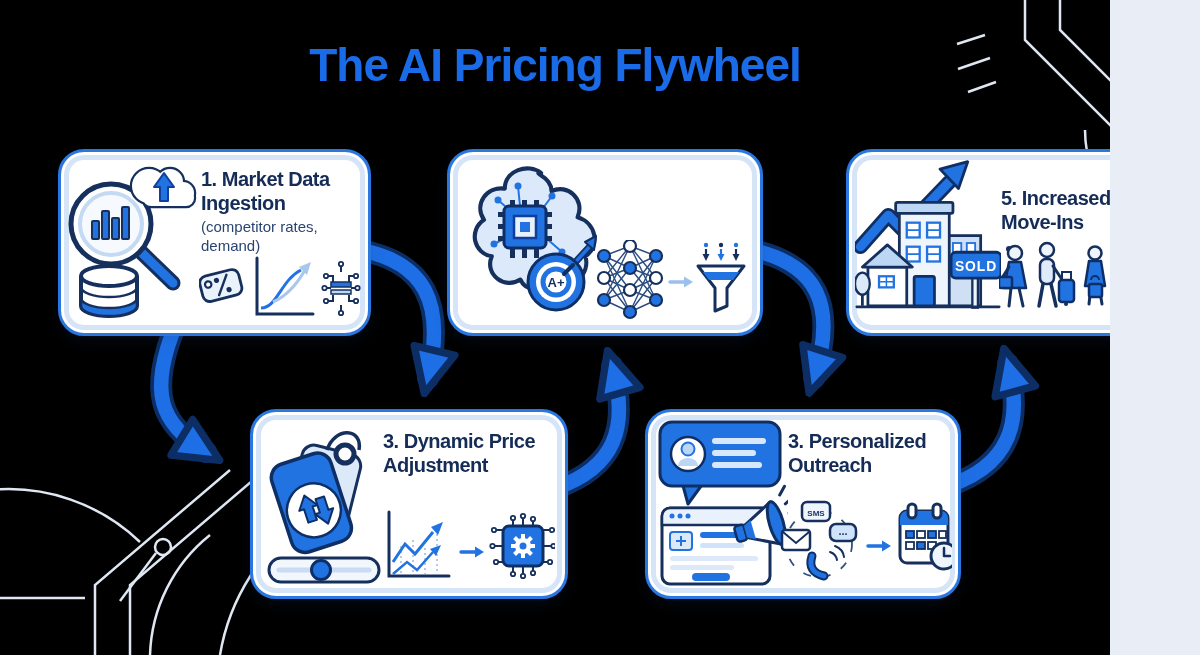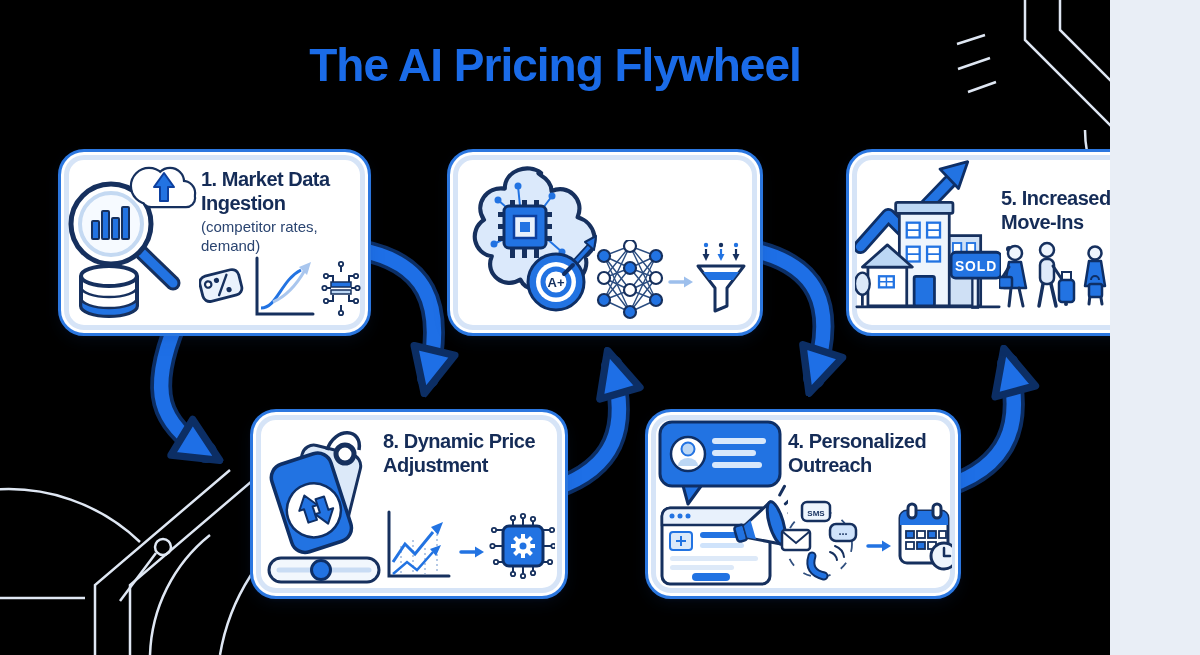--- a/index.html
+++ b/index.html
@@ -354,21 +354,21 @@
         </g>
         <circle cx="82" cy="36" r="9" fill="#ffffff" stroke="#16305e" stroke-width="5"></circle>
       </g>
       <g>
         <rect x="6" y="140" width="110" height="24" rx="12" fill="#f2f7fd" stroke="#16305e" stroke-width="3"></rect>
         <line x1="16" y1="152" x2="106" y2="152" stroke="#c9dcf4" stroke-width="5" stroke-linecap="round"></line>
         <circle cx="58" cy="152" r="9.5" fill="#2273e2" stroke="#0e2f66" stroke-width="3"></circle>
       </g>
     </svg>
     <div class="txt" style="left:130px;top:18px;width:174px">
-      <div class="step-title">8. Dynamic Price
+      <div class="step-title">3. Dynamic Price
 Adjustment</div>
     </div>
     <svg class="art" style="left:130px;top:96px" width="172" height="78" viewBox="0 0 172 78">
       <g transform="translate(2,4)">
         <path d="M4 0 V64 H64" fill="none" stroke="#16305e" stroke-width="3" stroke-linecap="round"></path>
         <g stroke="#9db8dd" stroke-width="1.5" stroke-dasharray="2 3">
           <path d="M16 34 V62 M28 28 V62 M40 36 V62 M52 22 V62"></path>
         </g>
         <path d="M8 50 L20 32 L30 42 L48 20" fill="none" stroke="#2273e2" stroke-width="3"></path>
         <path d="M58 10 L46 15 L53 23 Z" fill="#2273e2"></path>
@@ -443,21 +443,21 @@
       </g>
       <g transform="translate(72,84) rotate(-16)">
         <rect x="0" y="28" width="10" height="16" rx="3" fill="#2273e2" stroke="#0e2f66" stroke-width="2.5"></rect>
         <path d="M10 30 L42 14 L42 58 L10 42 Z" fill="#ffffff" stroke="#16305e" stroke-width="3" stroke-linejoin="round"></path>
         <path d="M10 30 L18 26 L18 46 L10 42 Z" fill="#2273e2"></path>
         <ellipse cx="42" cy="36" rx="7" ry="22" fill="#2273e2" stroke="#0e2f66" stroke-width="3"></ellipse>
         <path d="M53 10 L60 3 M56 20 L65 16 M57 30 L66 30" stroke="#16305e" stroke-width="3" stroke-linecap="round"></path>
       </g>
     </svg>
     <div class="txt" style="left:140px;top:18px;width:164px">
-      <div class="step-title">4. Personalized
+      <div class="step-title">3. Personalized
 Outreach</div>
     </div>
     <svg class="art" style="left:132px;top:84px" width="172" height="96" viewBox="0 0 172 96">
       <circle cx="39" cy="48" r="33" fill="none" stroke="#31507f" stroke-width="1.8" stroke-dasharray="8 12"></circle>
       <g>
         <rect x="2" y="34" width="28" height="20" rx="3" fill="#ffffff" stroke="#16305e" stroke-width="2.5"></rect>
         <path d="M3 36 L16 47 L29 36" fill="none" stroke="#16305e" stroke-width="2"></path>
       </g>
       <g>
         <rect x="22" y="6" width="28" height="19" rx="5" fill="#eef5fd" stroke="#16305e" stroke-width="2.5"></rect>

